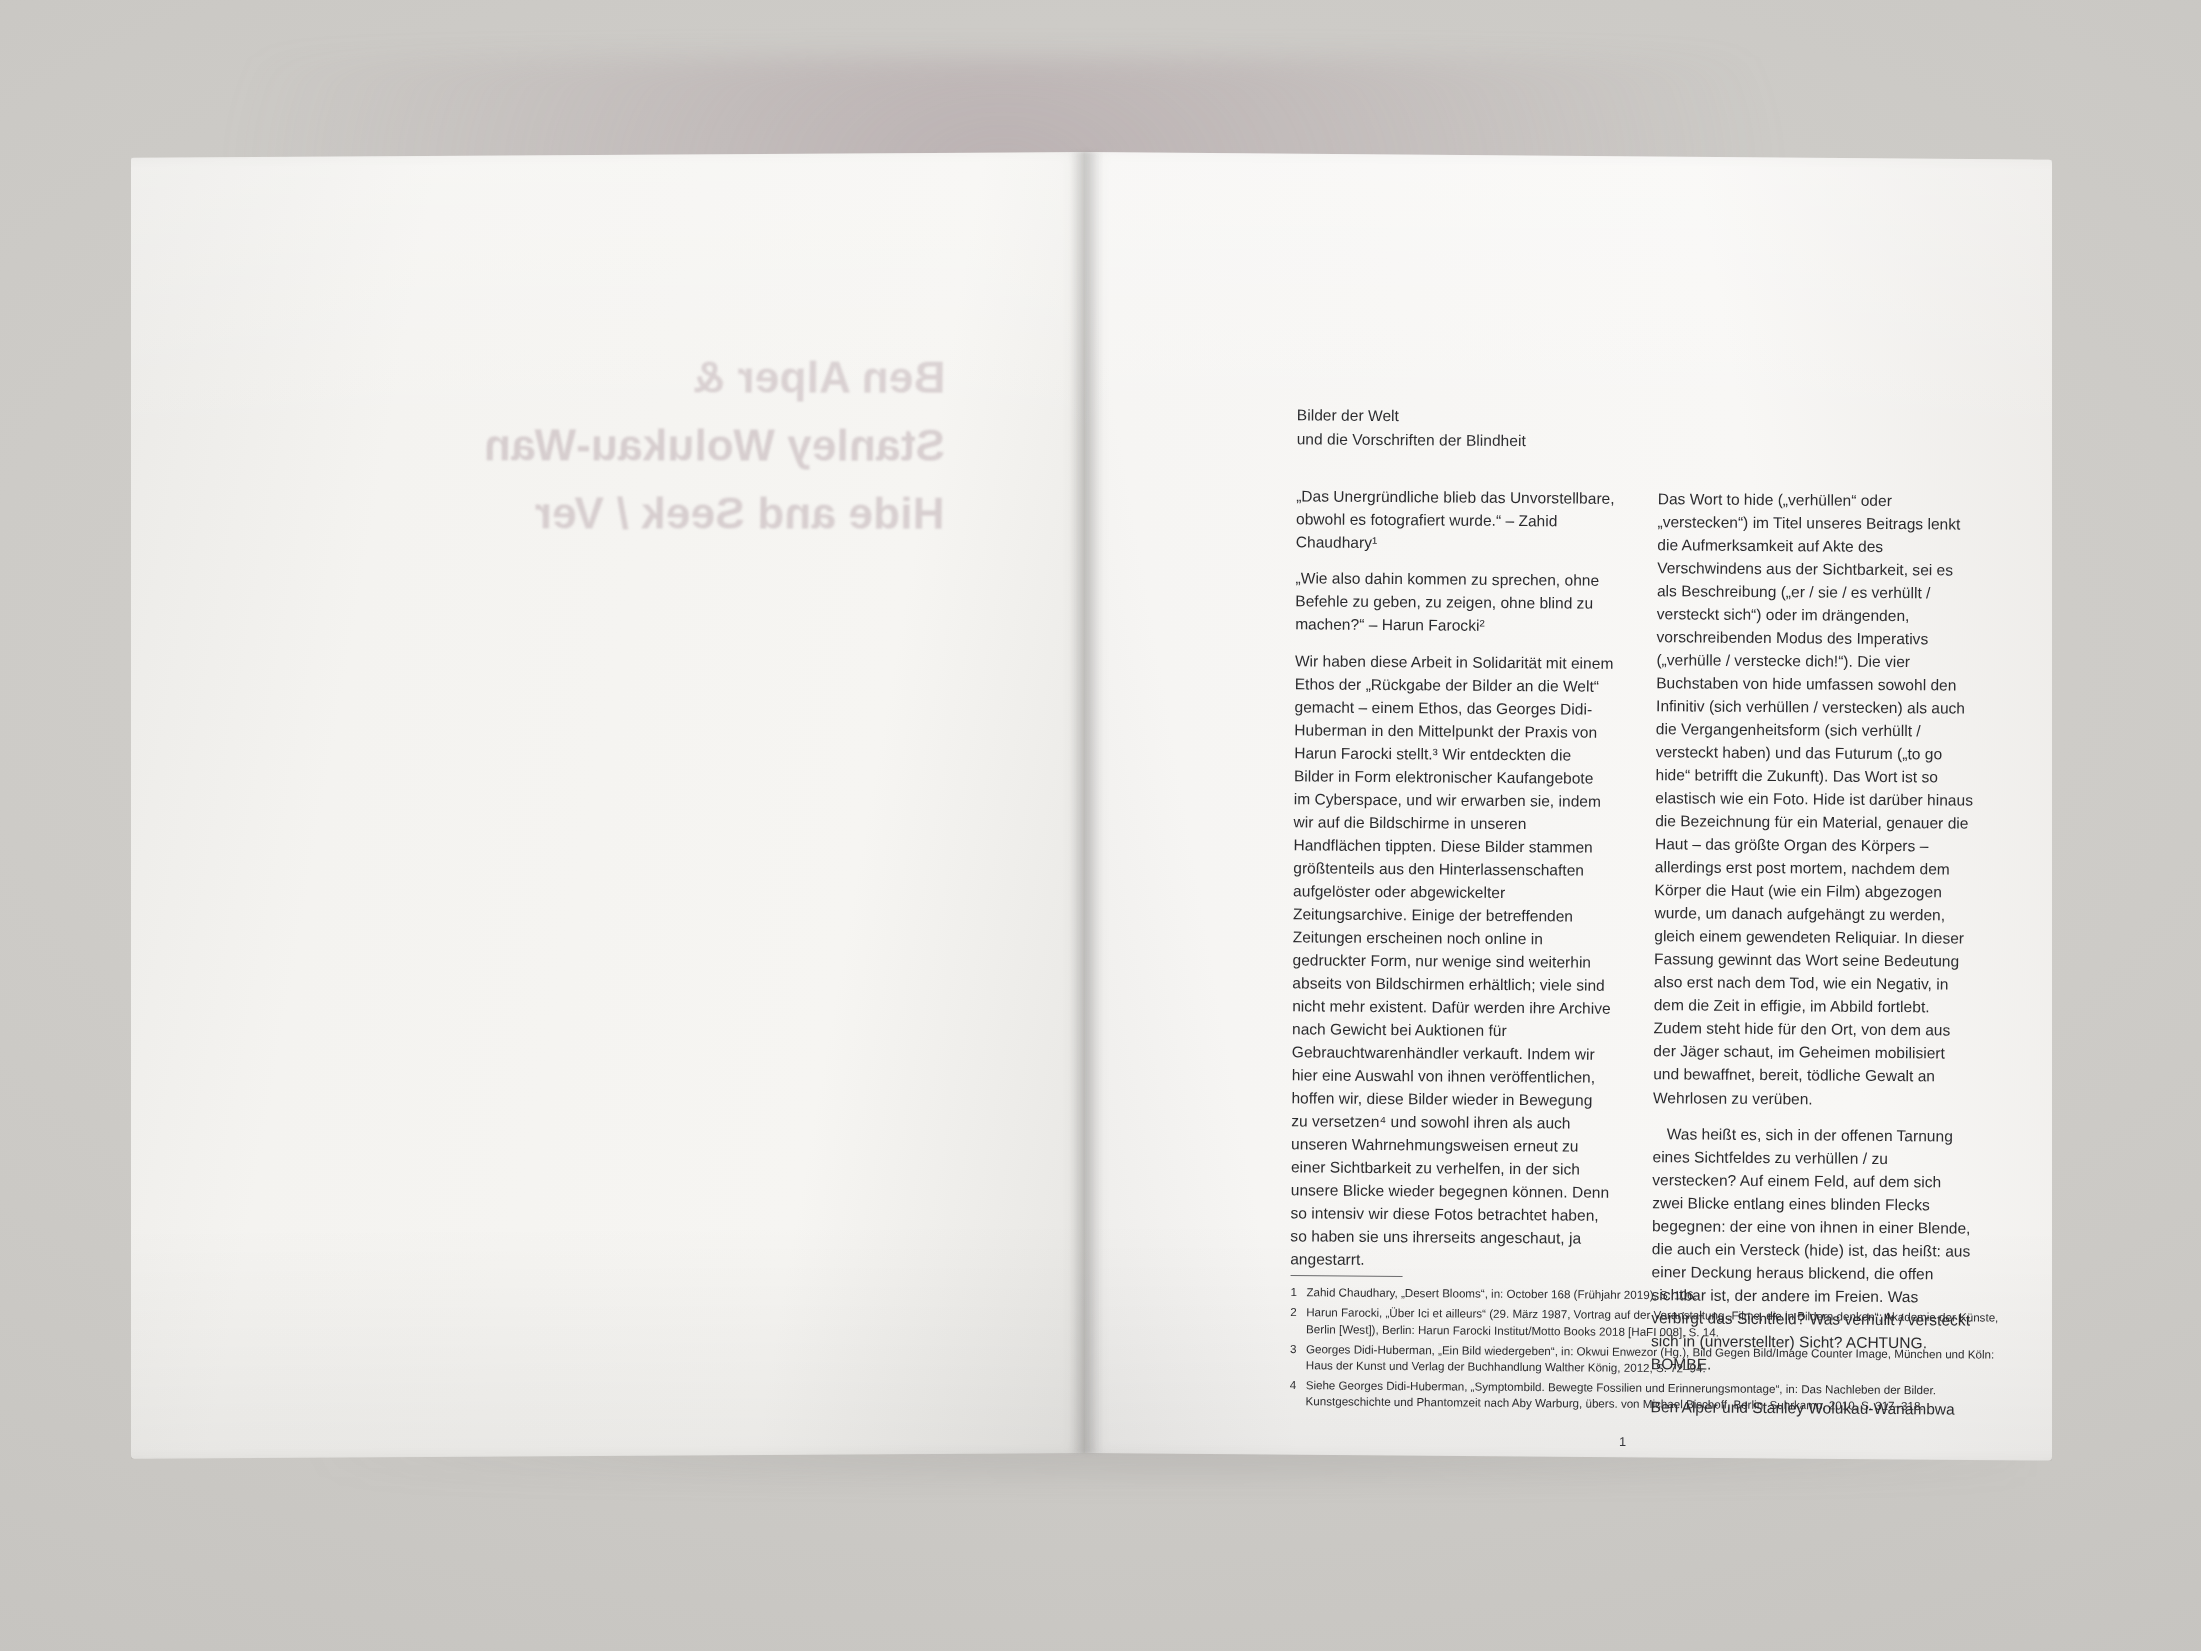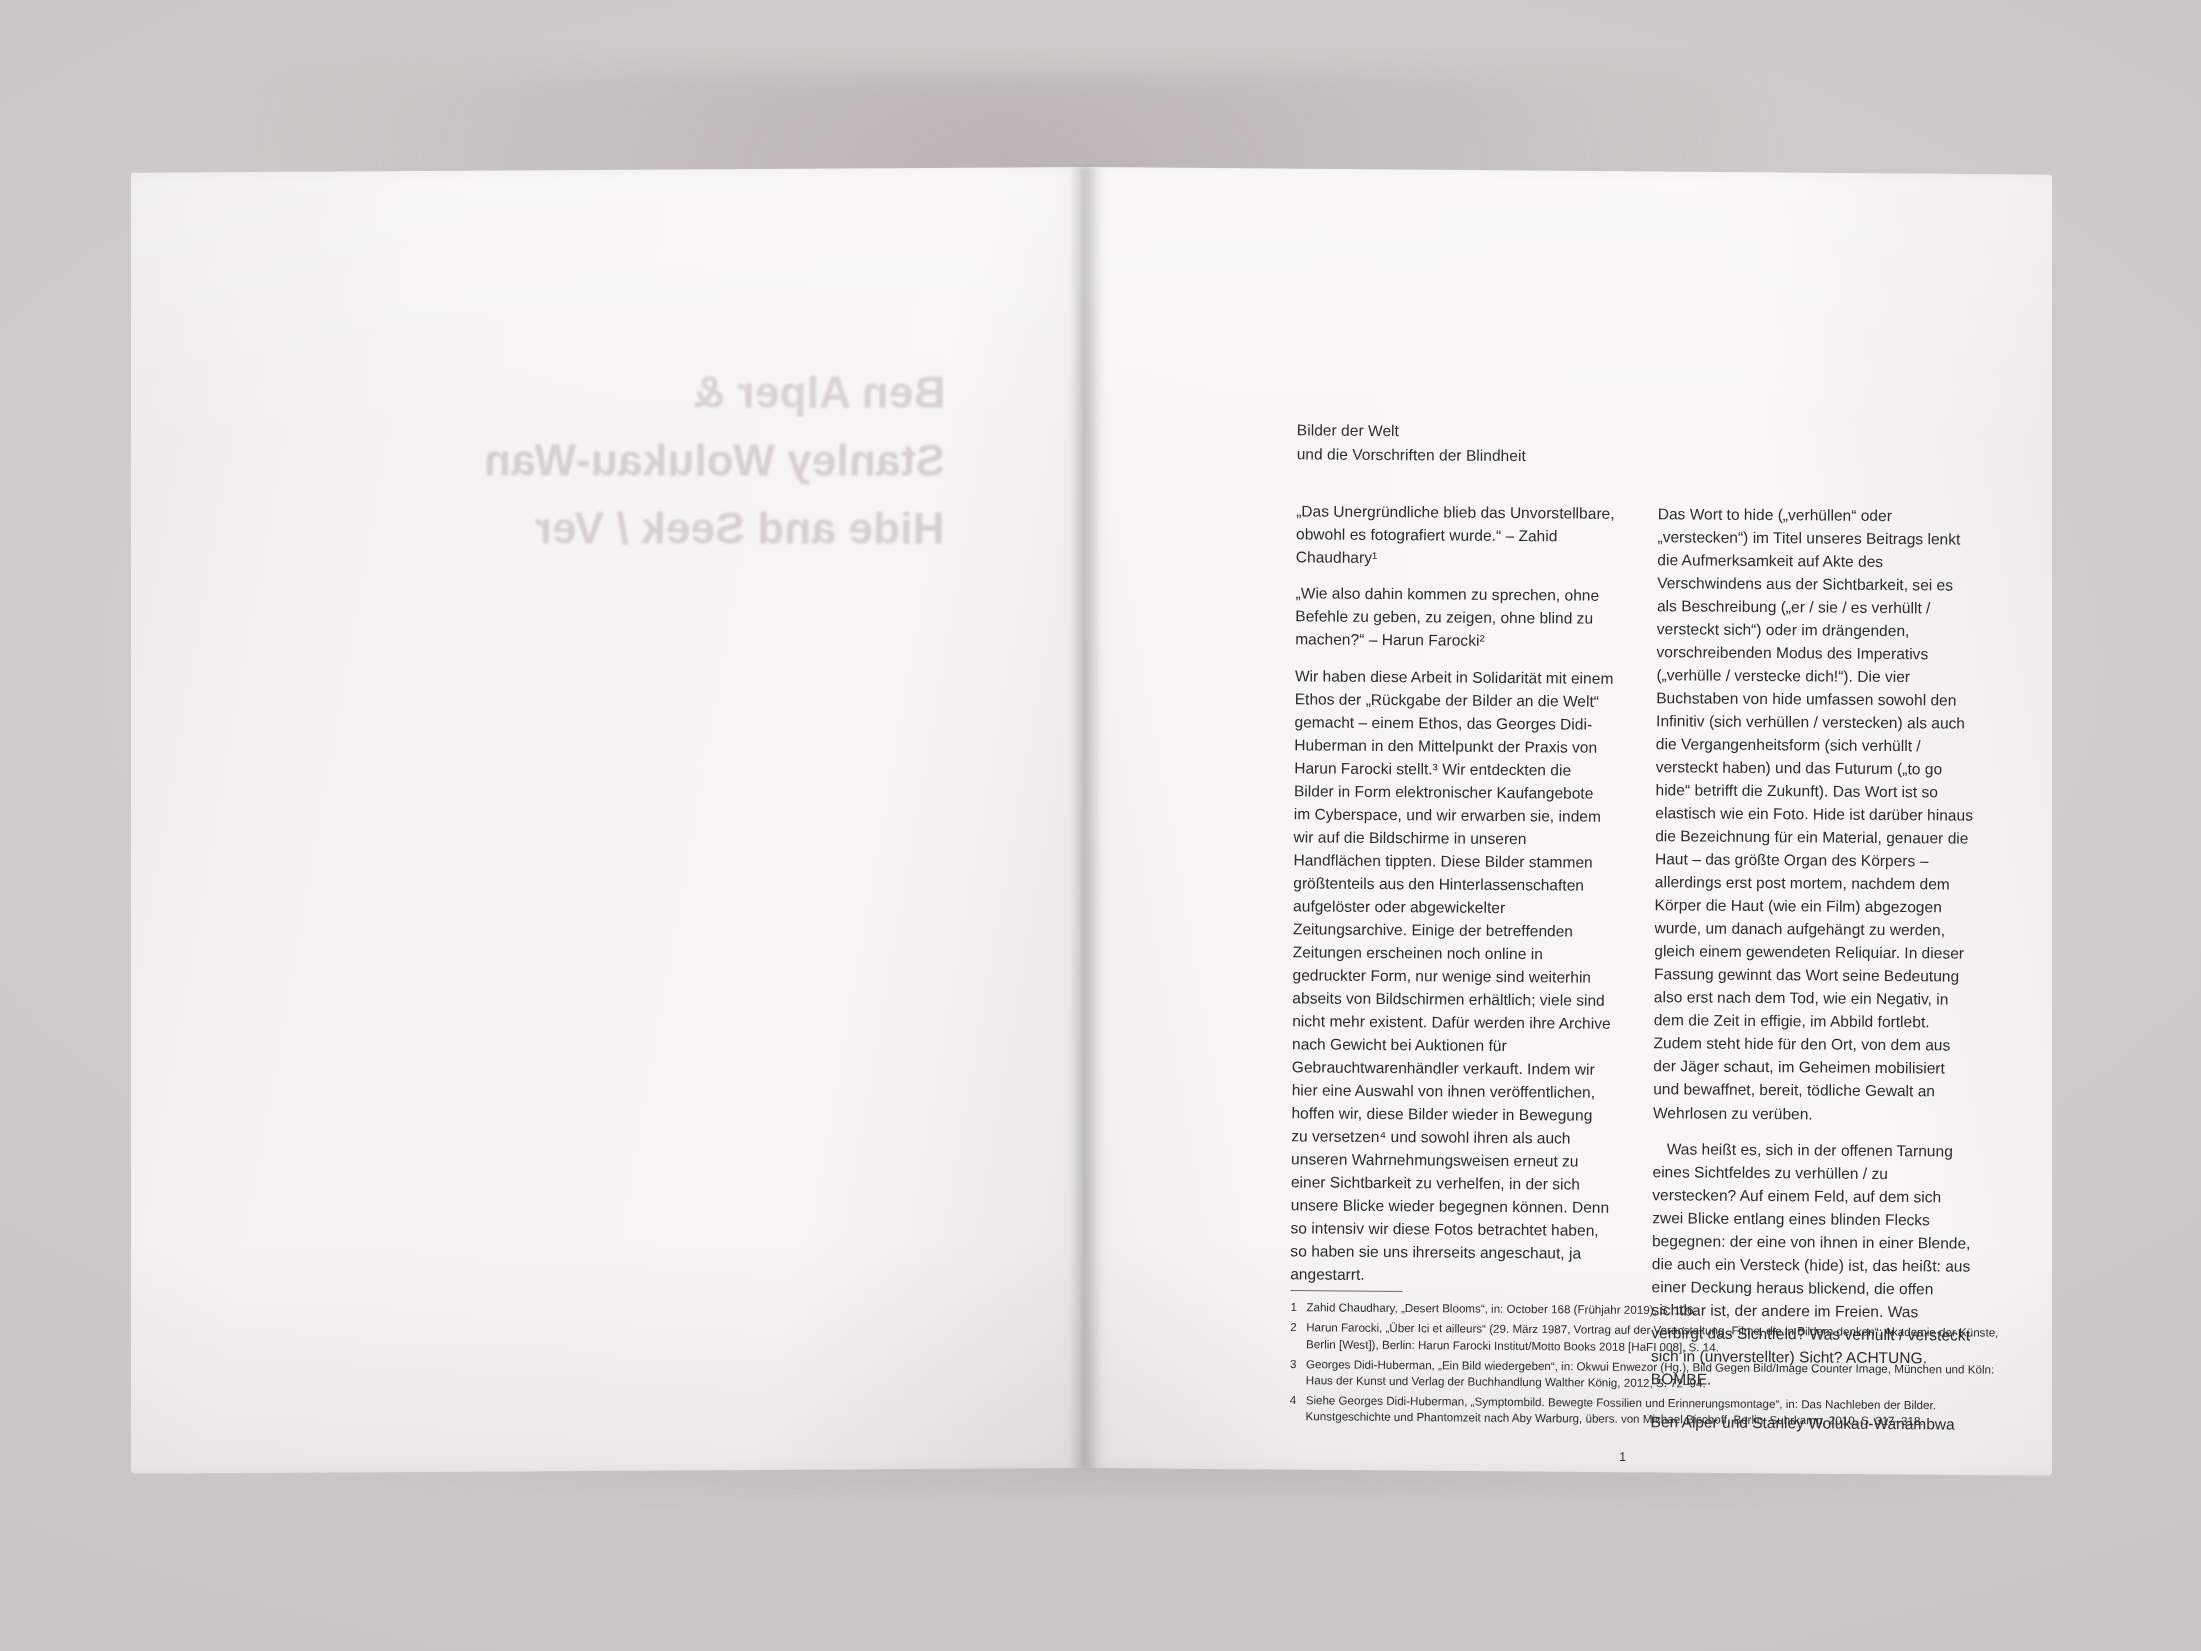--- a/index.html
+++ b/index.html
@@ -20,21 +20,21 @@
     position: absolute;
     inset: 0;
     background:
       radial-gradient(120% 90% at 50% 40%, #d4d2ce 0%, #cbc9c5 55%, #c2c0bc 100%);
   }
 
   
   .book {
     position: absolute;
     left: 131px;
-    top: 167px;
+    top: 152px;
     width: 1998px;
     height: 1301px;
   }
 
   
   .book-shadow {
     position: absolute;
     left: 38px;
     top: -95px;
     width: 1855px;

